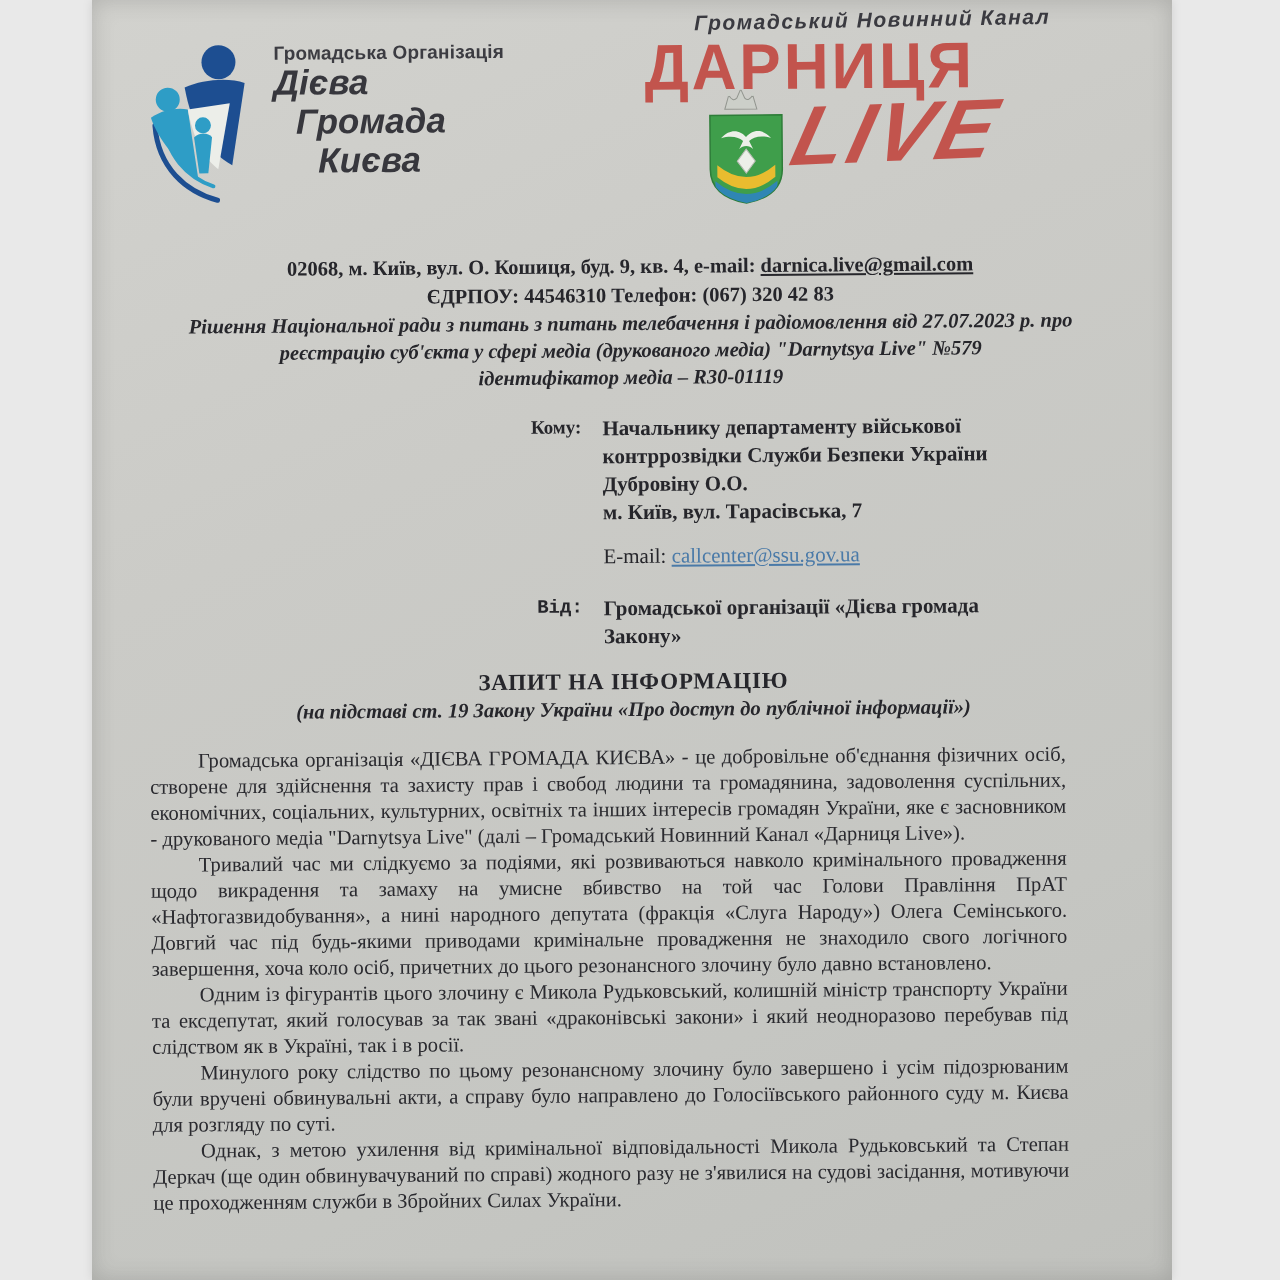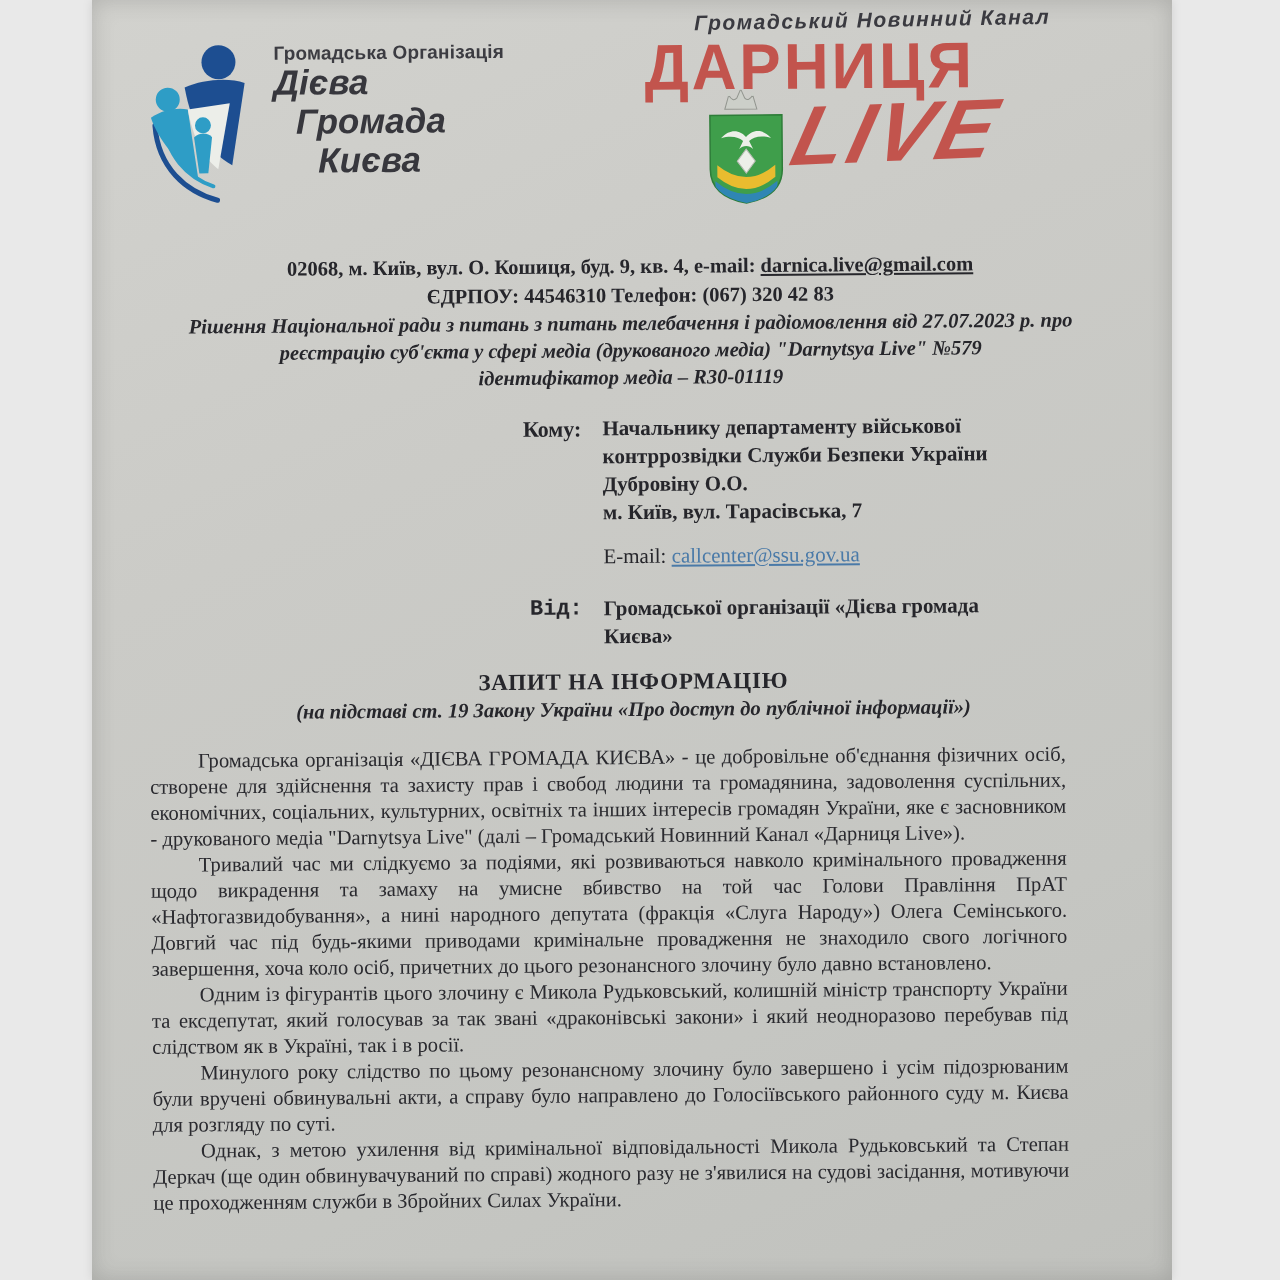--- a/index.html
+++ b/index.html
@@ -52,21 +52,21 @@
 
   
   .contact-line{position:absolute;left:0;width:100%;text-align:center;
     font-weight:700;font-size:20.5px;color:#26262b;}
   .contact-line .ul{text-decoration:underline;}
   .lic-line{position:absolute;left:0;width:100%;text-align:center;
     font-weight:700;font-style:italic;font-size:20.5px;color:#26262b;}
 
   
   .addr-label{position:absolute;left:404px;width:86px;text-align:right;
-    font-weight:700;font-size:22px;color:#26262b;}
+    font-weight:700;font-size:19px;color:#26262b;}
   .addr-line{position:absolute;left:511px;font-weight:700;font-size:21px;color:#26262b;white-space:nowrap;}
   .email-row{position:absolute;left:511px;top:544px;font-size:21px;color:#26262b;white-space:nowrap;}
   .email-row a{color:#4a7aa8;text-decoration:underline;}
 
   
   .req-title{position:absolute;left:0;top:669px;width:100%;text-align:center;
     font-weight:700;font-size:23px;letter-spacing:.8px;color:#26262b;}
   .req-subtitle{position:absolute;left:0;top:698px;width:100%;text-align:center;
     font-weight:700;font-style:italic;font-size:20.5px;color:#26262b;}
 
@@ -135,21 +135,21 @@
       <div class="addr-line" style="top:444px;">контррозвідки Служби Безпеки України</div>
       <div class="addr-line" style="top:472px;">Дубровіну О.О.</div>
       <div class="addr-line" style="top:500px;">м. Київ, вул. Тарасівська, 7</div>
 
       <div class="email-row">
         <span>E-mail: </span><a href="#">callcenter@ssu.gov.ua</a>
       </div>
 
       <div class="addr-label" style="top:596px;font-family:Liberation Mono, monospace;">Від:</div>
       <div class="addr-line" style="top:596px;">Громадської організації «Дієва громада</div>
-      <div class="addr-line" style="top:624px;">Києва»</div>
+      <div class="addr-line" style="top:624px;">Закону»</div>
 
       <div class="req-title">ЗАПИТ НА ІНФОРМАЦІЮ</div>
       <div class="req-subtitle">(на підставі ст. 19 Закону України «Про доступ до публічної інформації»)</div>
 
       <div class="body-text">
         <p>Громадська організація «ДІЄВА ГРОМАДА КИЄВА» - це добровільне об'єднання фізичних осіб, створене для здійснення та захисту прав і свобод людини та громадянина, задоволення суспільних, економічних, соціальних, культурних, освітніх та інших інтересів громадян України, яке є засновником - друкованого медіа "Darnytsya Live" (далі – Громадський Новинний Канал «Дарниця Live»).</p>
         <p>Тривалий час ми слідкуємо за подіями, які розвиваються навколо кримінального провадження щодо викрадення та замаху на умисне вбивство на той час Голови Правління ПрАТ «Нафтогазвидобування», а нині народного депутата  (фракція «Слуга Народу») Олега Семінського. Довгий час під будь-якими приводами кримінальне провадження не знаходило свого логічного завершення, хоча коло осіб, причетних до цього резонансного злочину було давно встановлено.</p>
         <p>Одним із фігурантів цього злочину є Микола Рудьковський, колишній міністр транспорту України та ексдепутат, який голосував за так звані «драконівські закони» і який неодноразово перебував під слідством як в Україні, так і в росії.</p>
         <p>Минулого року слідство по цьому резонансному злочину було завершено і усім підозрюваним були вручені обвинувальні акти, а справу було направлено до Голосіївського районного суду м. Києва для розгляду по суті.</p>
         <p>Однак, з метою ухилення від кримінальної відповідальності Микола Рудьковський та Степан Деркач (ще один обвинувачуваний по справі) жодного разу не з'явилися на судові засідання, мотивуючи це проходженням служби в Збройних Силах України.</p>

